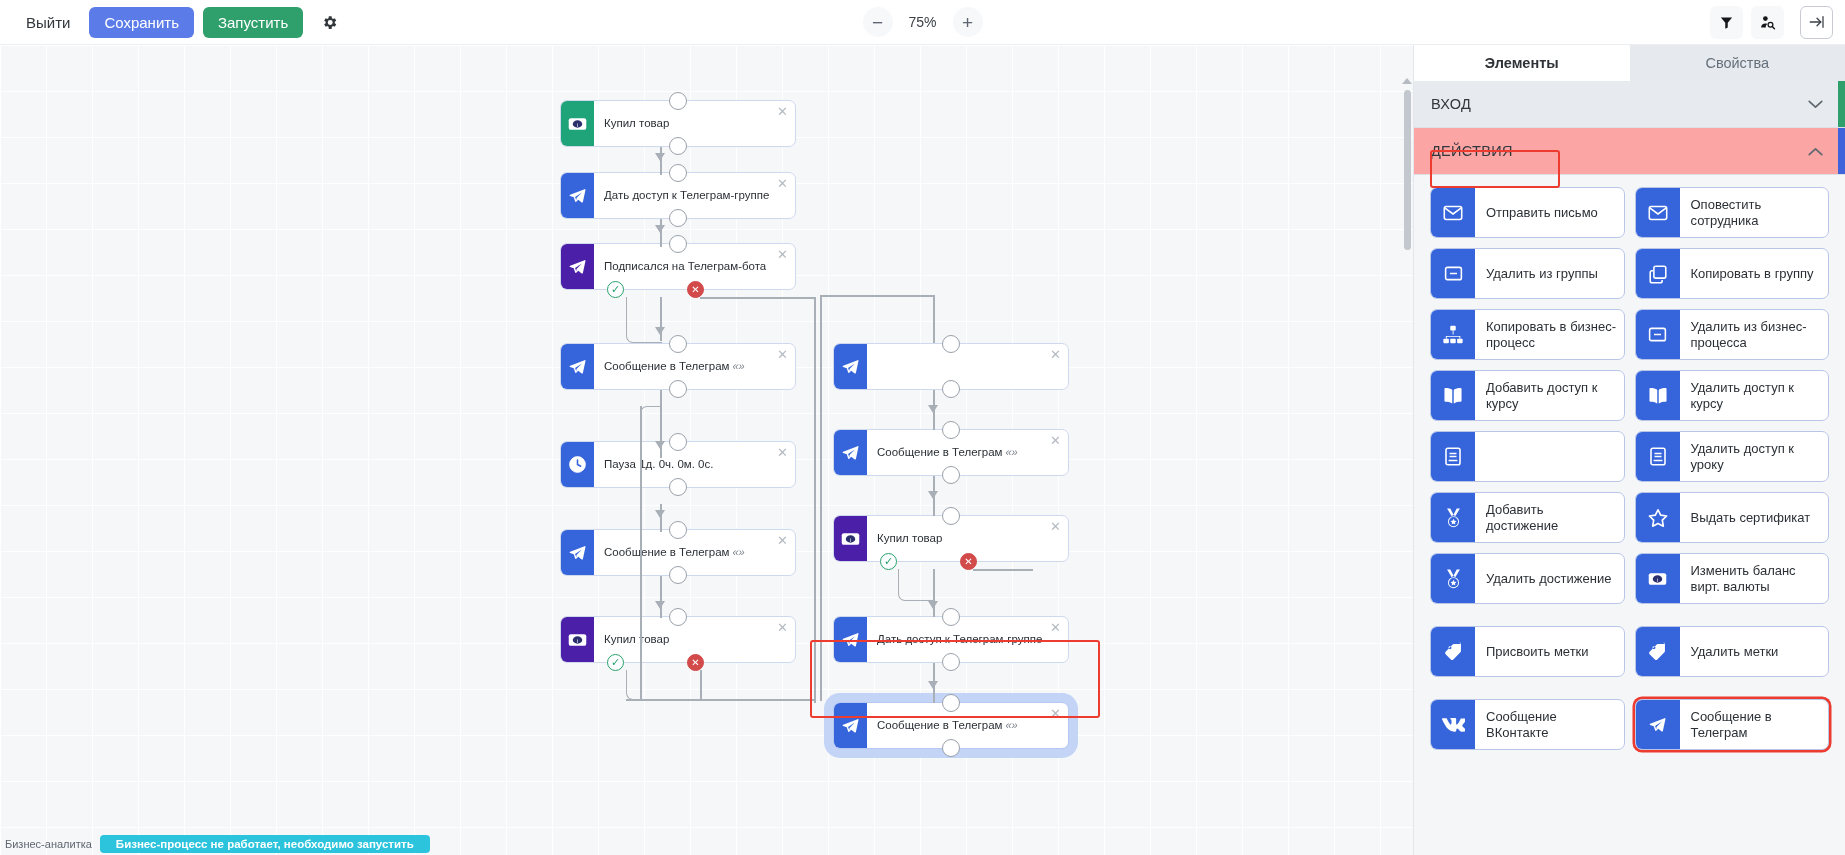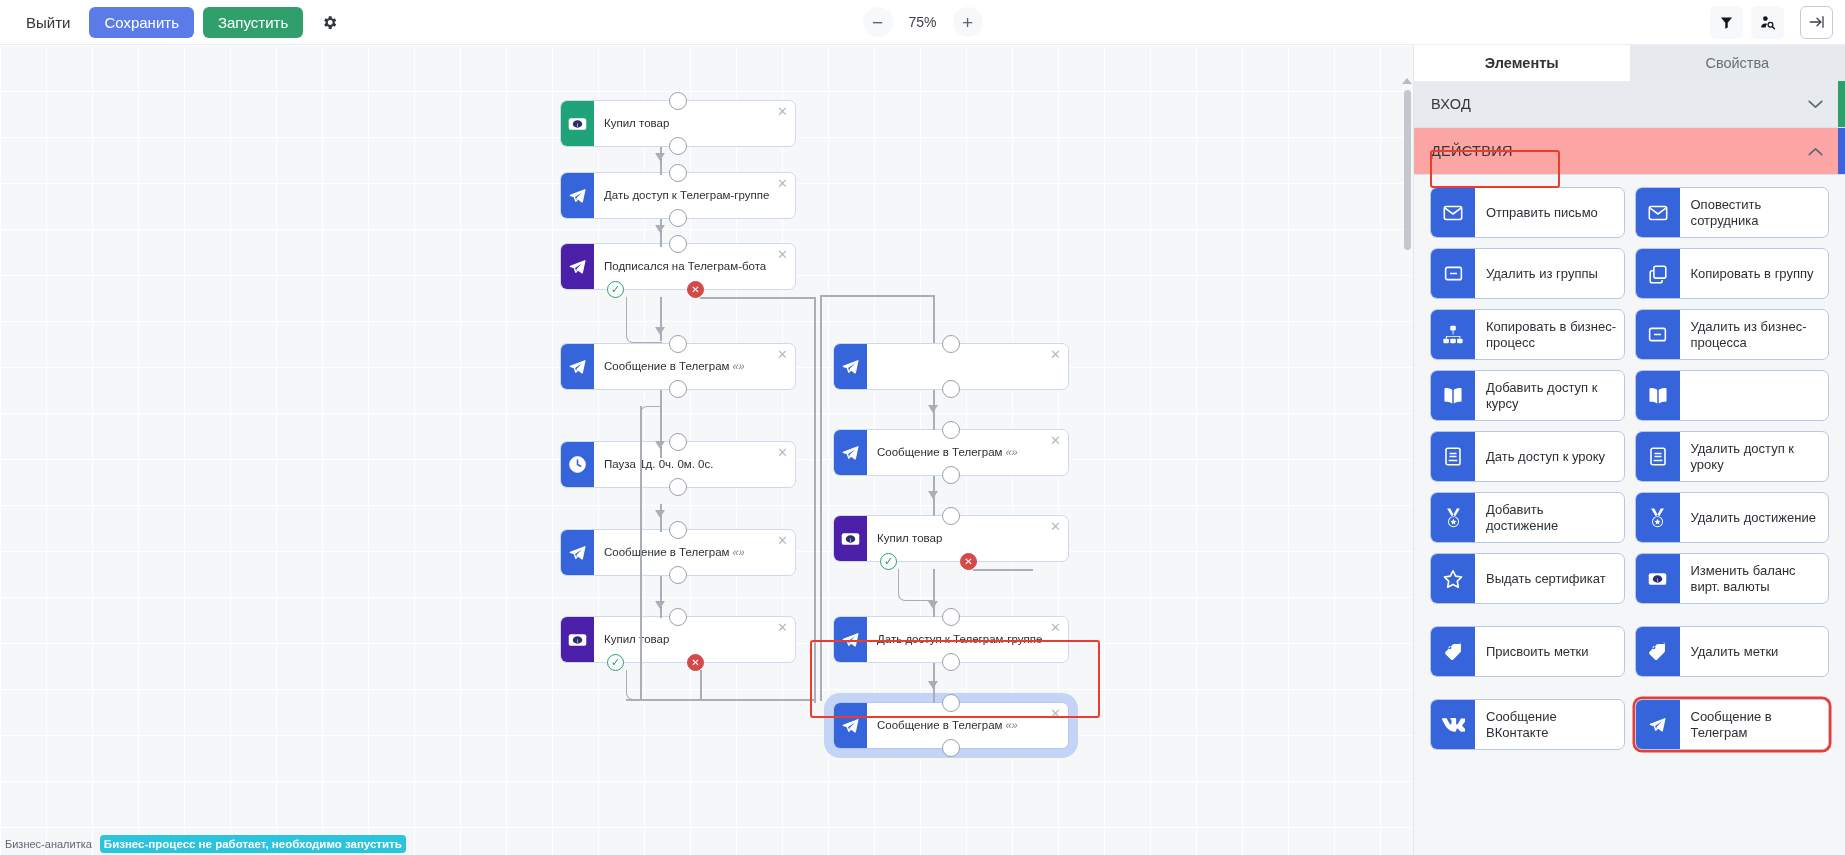--- a/index.html
+++ b/index.html
@@ -177,21 +177,21 @@
     position: absolute; bottom: 0; left: 0;
     width: 1413px; height: 22px;
     display: flex; align-items: center; gap: 8px;
     padding-left: 5px;
     z-index: 20;
   }
   .status-text { font-size: 11px; color: #5f6770; }
   .status-badge {
     background: #2cc4dd; color: #ffffff;
     font-size: 11.5px; font-weight: bold;
-    padding: 3px 4px; border-radius: 4px;
+    padding: 3px 16px; border-radius: 4px;
     white-space: nowrap;
   }
 
   
   .panel {
     position: absolute; top: 45px; right: 0;
     width: 432px; height: 810px;
     background: #f4f6f8;
     border-left: 1px solid #e3e6ea;
     display: flex; flex-direction: column;
@@ -608,29 +608,29 @@
           </div>
           <div class="card-label">Добавить доступ к курсу</div>
         </div>
         <div class="card">
           <div class="card-icon">
             <svg width="22" height="20" viewBox="0 0 24 22" fill="#fff">
               <path d="M11.2 4.2C9.4 2.9 6.8 2.3 3.6 2.3c-.6 0-1 .4-1 1v13c0 .6.4 1 1 1 2.9 0 5.2.5 6.7 1.6.3.2.6.2.9 0V4.6a1 1 0 00-.4-.4h.4z"></path>
               <path d="M12.8 4.2c1.8-1.3 4.4-1.9 7.6-1.9.6 0 1 .4 1 1v13c0 .6-.4 1-1 1-2.9 0-5.2.5-6.7 1.6-.3.2-.6.2-.9 0V4.6a1 1 0 01.4-.4h-.4z"></path>
             </svg>
           </div>
+          <div class="card-label">Удалить доступ к курсу</div>
         </div>
         <div class="card">
           <div class="card-icon">
             <svg width="20" height="21" viewBox="0 0 22 24" fill="none" stroke="#fff" stroke-width="1.8">
               <rect x="3" y="2.5" width="16" height="19" rx="2"></rect>
               <path d="M7 8.5h8M7 12h8M6 16.5h10"></path>
             </svg>
           </div>
-          <div class="card-label">Дать доступ к уроку</div>
         </div>
         <div class="card">
           <div class="card-icon">
             <svg width="20" height="21" viewBox="0 0 22 24" fill="none" stroke="#fff" stroke-width="1.8">
               <rect x="3" y="2.5" width="16" height="19" rx="2"></rect>
               <path d="M7 8.5h8M7 12h8M6 16.5h10"></path>
             </svg>
           </div>
           <div class="card-label">Удалить доступ к уроку</div>
         </div>
@@ -641,40 +641,40 @@
               <path d="M18 1.5h-3.5L11 8.5l2 1.5L18 1.5z"></path>
               <circle cx="11" cy="16" r="6"></circle>
               <circle cx="11" cy="16" r="5" fill="#3564db"></circle>
               <path d="M11 12.8l1 2.1 2.3.3-1.7 1.6.4 2.3-2-1.1-2 1.1.4-2.3-1.7-1.6 2.3-.3z" fill="#fff"></path>
             </svg>
           </div>
           <div class="card-label">Добавить достижение</div>
         </div>
         <div class="card">
           <div class="card-icon">
+            <svg width="22" height="22" viewBox="0 0 24 24" fill="none" stroke="#fff" stroke-width="1.8" stroke-linejoin="round">
+              <path d="M12 3l2.9 5.9 6.5.9-4.7 4.6 1.1 6.5-5.8-3-5.8 3 1.1-6.5L2.6 9.8l6.5-.9z"></path>
+            </svg>
+          </div>
+          <div class="card-label">Выдать сертификат</div>
+        </div>
+        <div class="card">
+          <div class="card-icon">
             <svg width="21" height="22" viewBox="0 0 22 24" fill="#fff">
               <path d="M4 1.5h3.5l3.5 7-2 1.5L4 1.5z"></path>
               <path d="M18 1.5h-3.5L11 8.5l2 1.5L18 1.5z"></path>
               <circle cx="11" cy="16" r="6"></circle>
               <circle cx="11" cy="16" r="5" fill="#3564db"></circle>
               <path d="M11 12.8l1 2.1 2.3.3-1.7 1.6.4 2.3-2-1.1-2 1.1.4-2.3-1.7-1.6 2.3-.3z" fill="#fff"></path>
             </svg>
           </div>
           <div class="card-label">Удалить достижение</div>
         </div>
         <div class="card">
           <div class="card-icon">
-            <svg width="22" height="22" viewBox="0 0 24 24" fill="none" stroke="#fff" stroke-width="1.8" stroke-linejoin="round">
-              <path d="M12 3l2.9 5.9 6.5.9-4.7 4.6 1.1 6.5-5.8-3-5.8 3 1.1-6.5L2.6 9.8l6.5-.9z"></path>
-            </svg>
-          </div>
-          <div class="card-label">Выдать сертификат</div>
-        </div>
-        <div class="card">
-          <div class="card-icon">
             <svg width="19" height="14" viewBox="0 0 26 18" fill="none">
               <rect x="1" y="1" width="24" height="16" rx="3" fill="#fff"></rect>
               <ellipse cx="13" cy="9" rx="6.5" ry="5" fill="#2b2f6e"></ellipse>
               <text x="13" y="12.5" font-size="8" fill="#fff" text-anchor="middle" font-family="Liberation Sans">i</text>
             </svg>
           </div>
           <div class="card-label">Изменить баланс вирт. валюты</div>
         </div>
         <div class="gap-row"></div>
         <div class="card">

